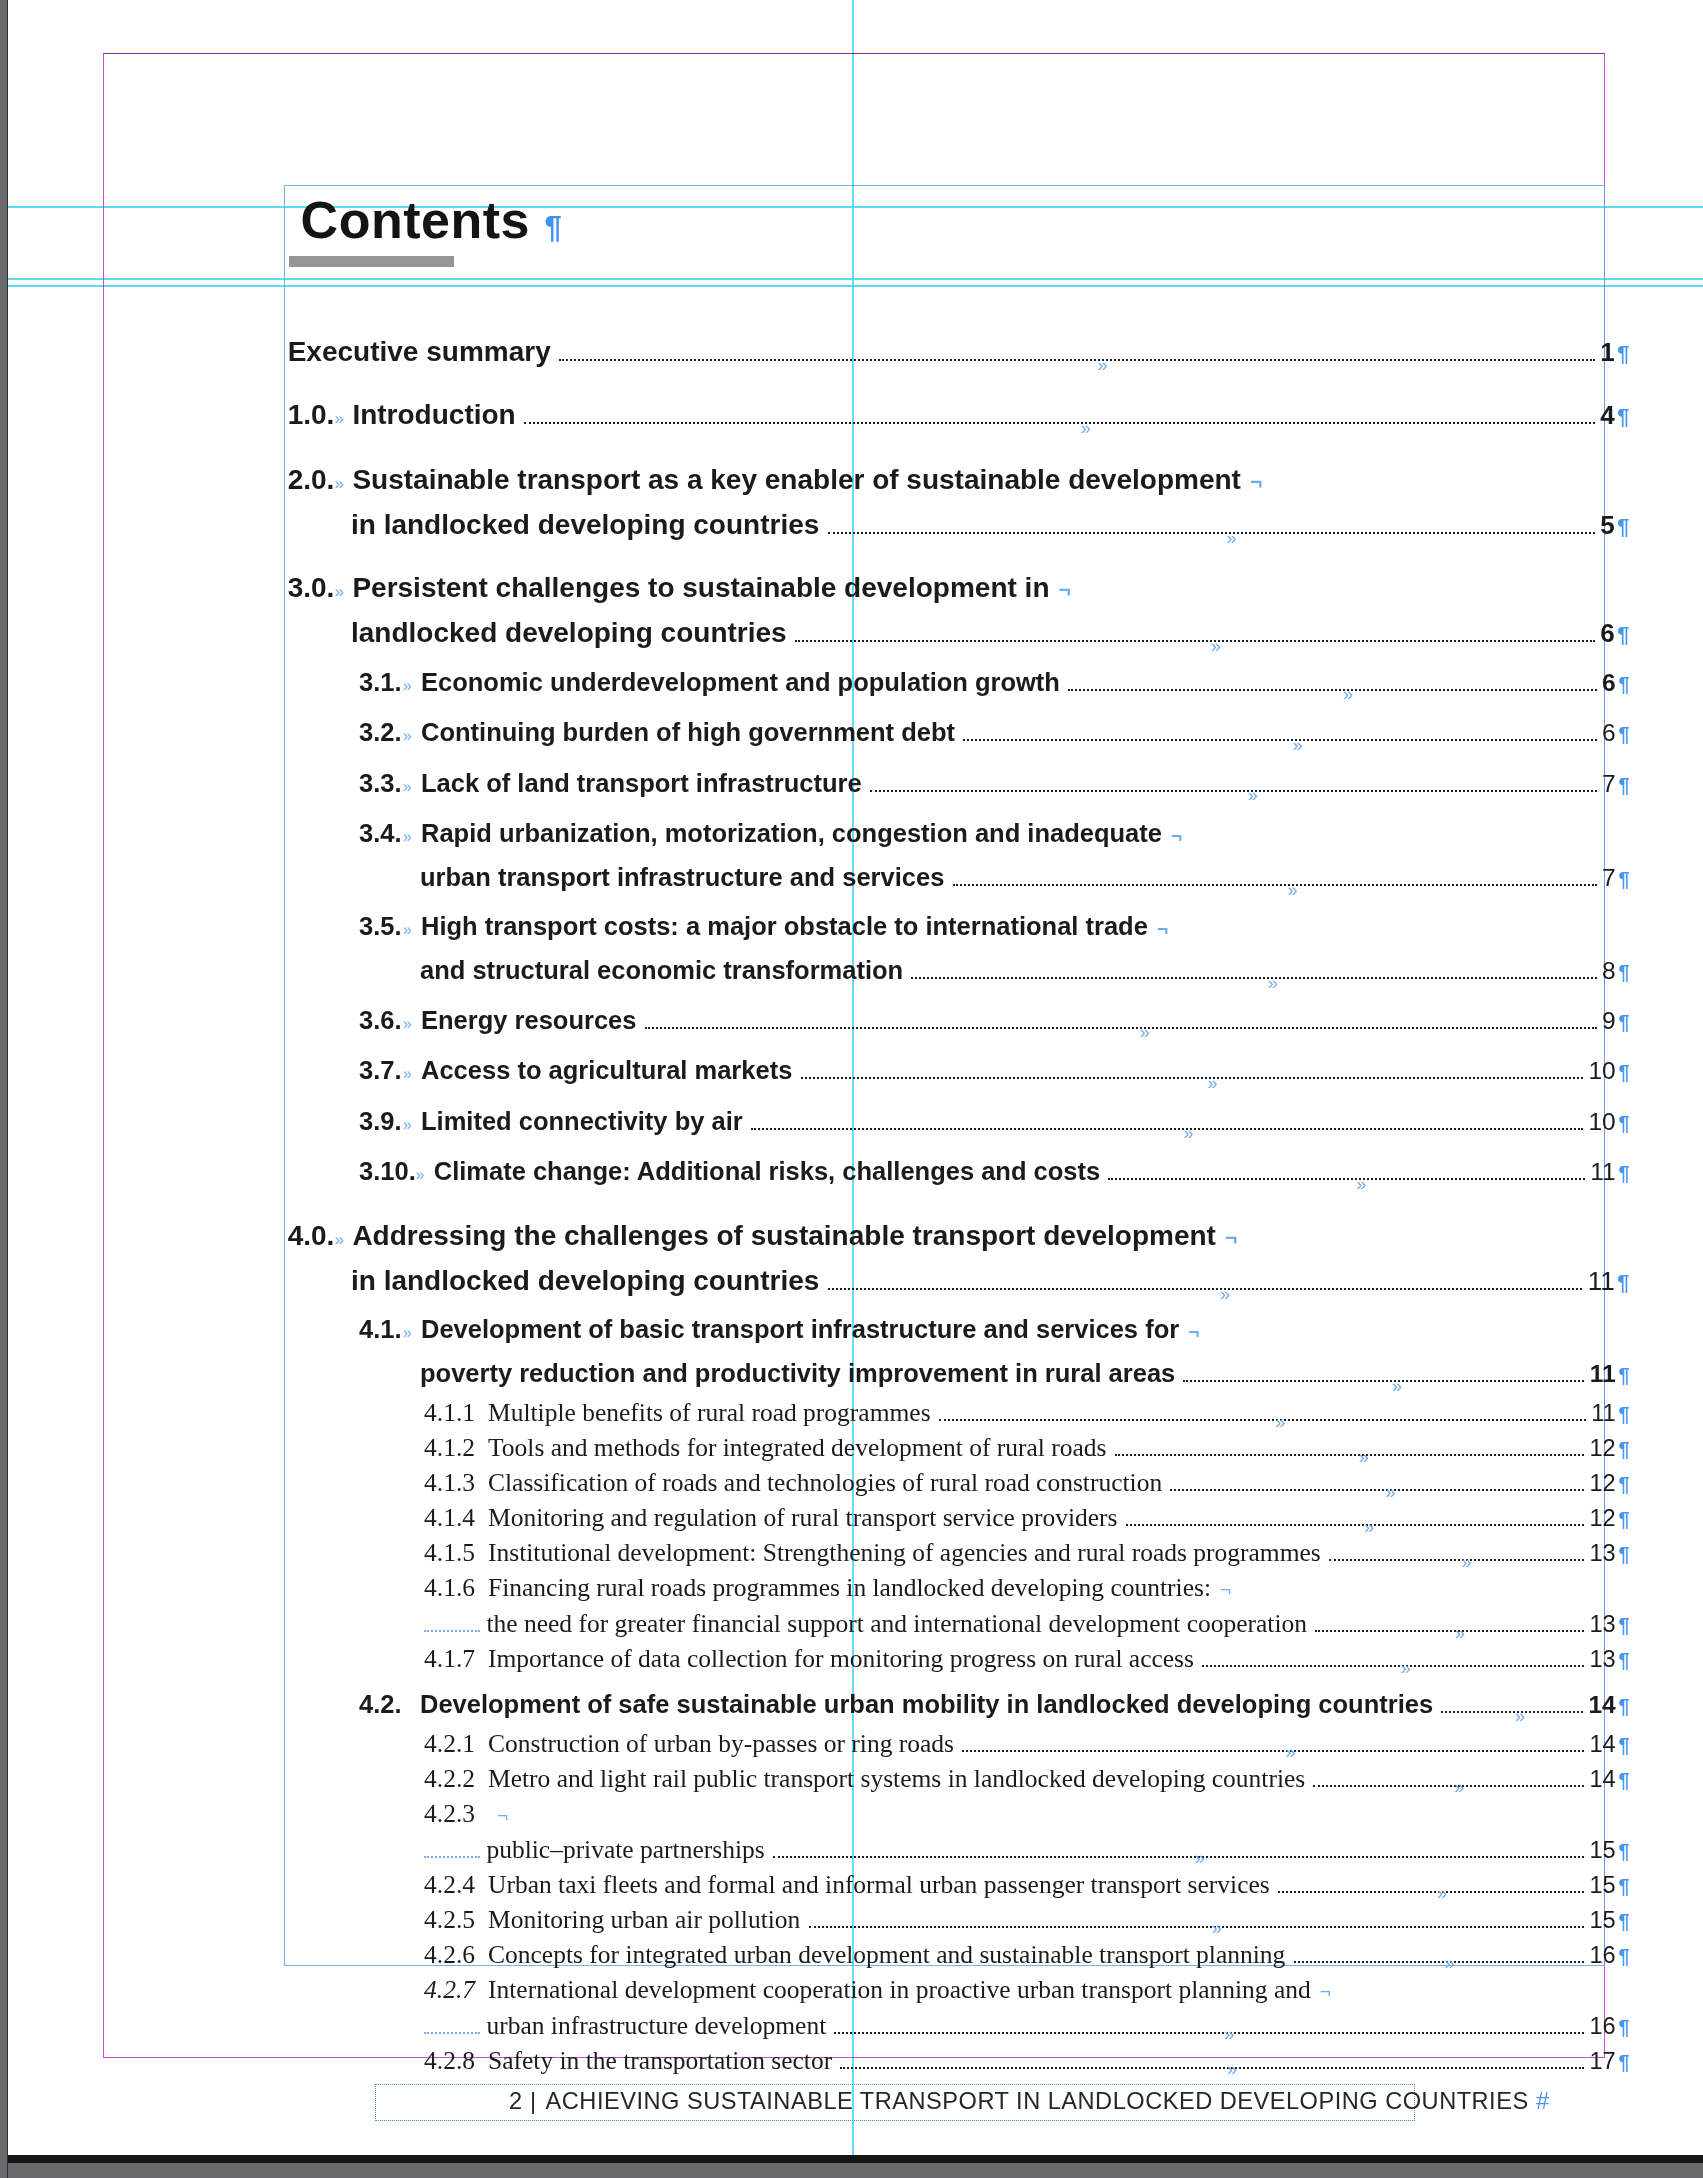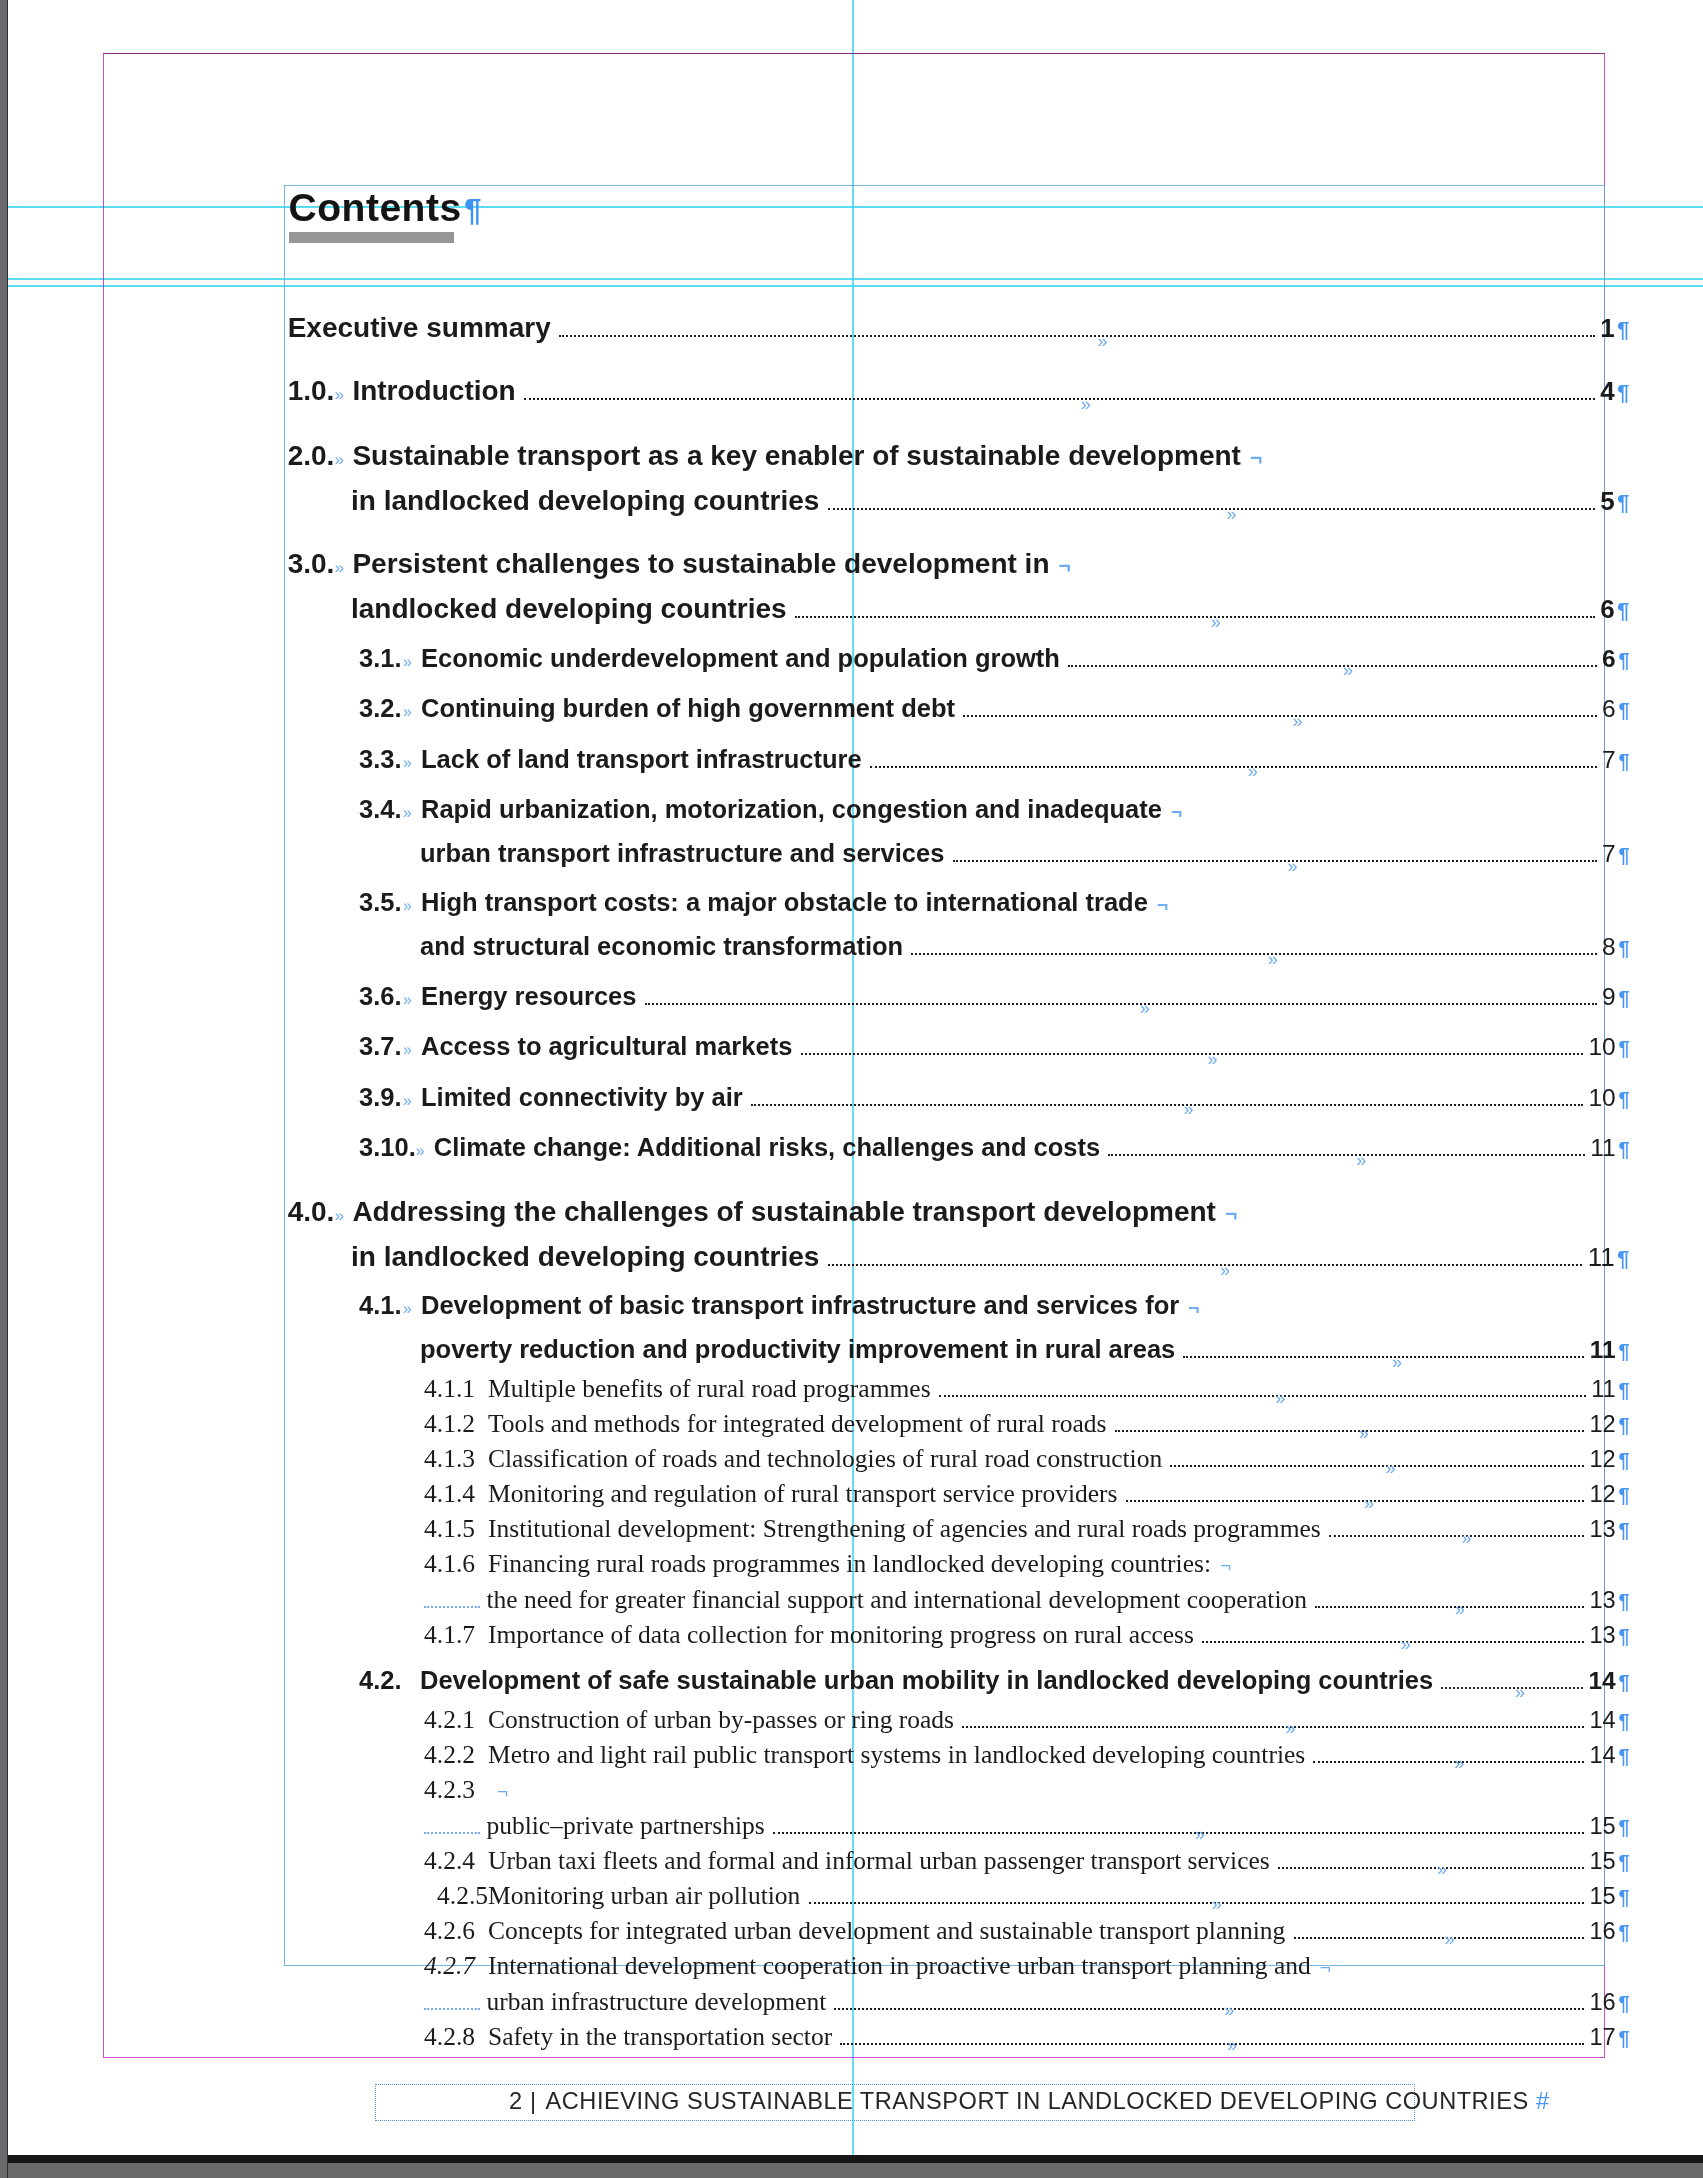--- a/index.html
+++ b/index.html
@@ -15,21 +15,21 @@
   .guide-h{position:absolute;left:0;width:1704px;height:1.8px;background:rgba(60,214,240,.85);z-index:1;}
   .gh1{top:206px;} .gh2{top:278px;} .gh3{top:285px;}
   .guide-v{position:absolute;top:0;width:1.8px;height:2157px;background:rgba(60,214,240,.8);left:852px;z-index:1;}
   .margin-rect{position:absolute;left:103px;top:53px;width:1500px;height:2003px;
                border:1.8px solid rgba(198,49,198,.85);border-top-color:#842b84;z-index:2;}
 
   
   .frame{position:absolute;left:284px;top:185px;width:1319px;height:1779px;
          border:1.8px solid rgba(95,168,220,.85);z-index:3;background:transparent;}
   .title-row{display:flex;align-items:baseline;padding-left:3.6px;margin-top:0.9px;}
-  .page-title{font-size:39px;line-height:42px;font-weight:700;margin:0;letter-spacing:0.5px;color:#141414;}
+  .page-title{font-size:52px;line-height:42px;font-weight:700;margin:12px;letter-spacing:0.5px;color:#141414;}
   .h1pil{color:#3f93f5;font-size:31px;font-weight:700;margin-left:2.7px;}
   .title-bar{width:165px;height:11px;background:#969696;margin:3.6px 0 0 3.6px;}
 
   
   .entries{margin-top:64px;}
   .entry{color:#1b1b1b;}
   .l1{font-size:28px;line-height:41px;font-weight:700;margin-top:20px;}
   .l2{font-size:25.5px;line-height:41px;font-weight:700;margin-top:6.4px;}
   .l3{font-family:"Liberation Serif",serif;font-size:25.5px;line-height:34px;font-weight:400;margin-top:0;}
   .entries .entry:first-child{margin-top:0;}
@@ -416,21 +416,21 @@
           <span class="txt">Urban taxi fleets and formal and informal urban passenger transport services</span>
           <span class="dots">
             <span class="tm2">»</span>
           </span>
           <span class="pg">15</span>
           <span class="pil">¶</span>
         </div>
       </div>
       <div class="entry l3">
         <div class="row">
-          <span class="num" style="min-width: 64px; text-align: right;">4.2.5</span>
+          <span class="num" style="min-width: 64px;">4.2.5</span>
           <span class="txt">Monitoring urban air pollution</span>
           <span class="dots">
             <span class="tm2">»</span>
           </span>
           <span class="pg">15</span>
           <span class="pil">¶</span>
         </div>
       </div>
       <div class="entry l3">
         <div class="row">

